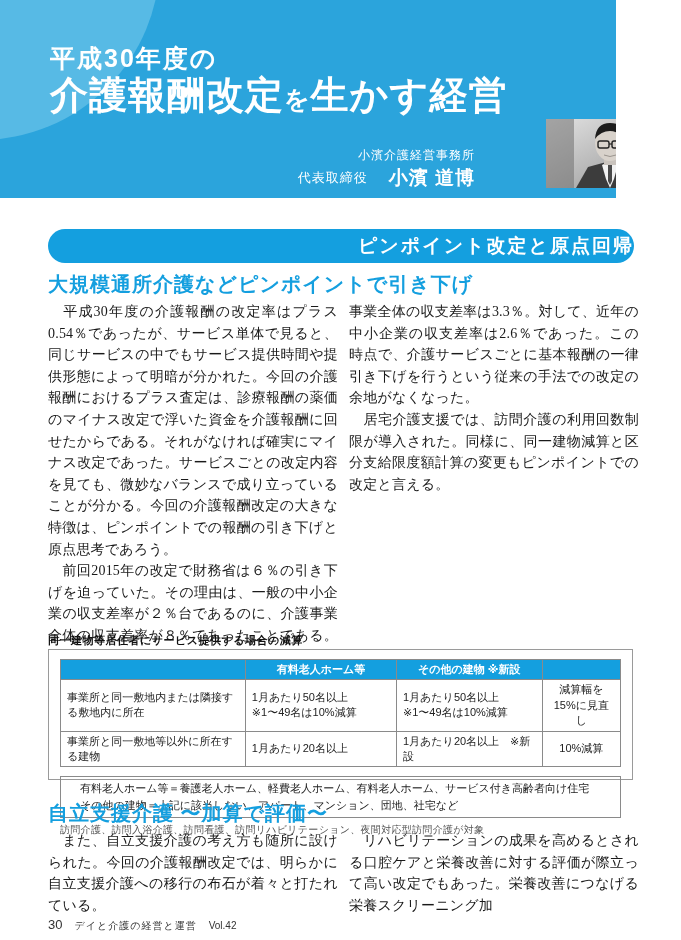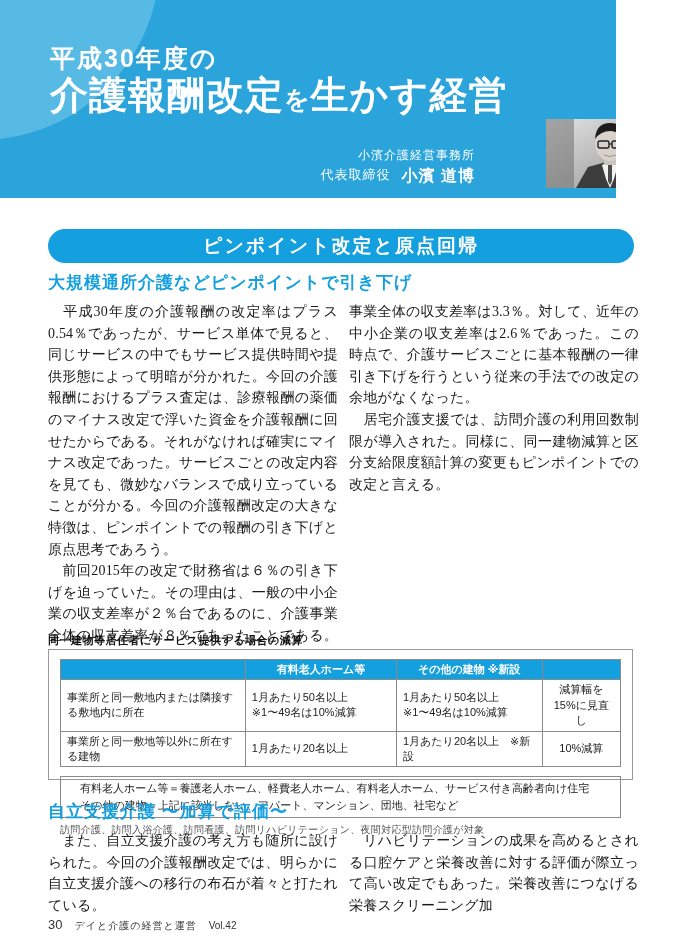--- a/index.html
+++ b/index.html
@@ -25,36 +25,36 @@
     font-size:38px;font-weight:bold;letter-spacing:1px;line-height:46px;
     white-space:nowrap;
   }
   .title-particle{font-size:25px;font-weight:bold;}
   .credit{
     position:absolute;right:141px;top:146px;text-align:right;color:#ffffff;
     line-height:1.5;white-space:nowrap;
   }
   .credit-office{font-size:12px;letter-spacing:1px;}
   .credit-role{font-size:13px;letter-spacing:1px;vertical-align:2px;margin-top:15px;}
-  .credit-name{font-size:16px;font-weight:bold;letter-spacing:1px;margin-left:11px;}
+  .credit-name{font-size:19px;font-weight:bold;letter-spacing:1px;margin-left:21px;}
   .photo{
     position:absolute;left:546px;top:119px;width:129px;height:69px;
     overflow:hidden;background:#bfbfbf;
   }
   
   .banner{
     position:absolute;left:48px;top:229px;width:586px;height:34px;
     background:#149fdf;border-radius:17px;color:#ffffff;
     font-size:19px;font-weight:bold;letter-spacing:2px;
-    text-align:center;line-height:34px;
+    text-align:right;line-height:34px;
   }
   
   .section-heading{
     position:absolute;left:48px;color:#149fdf;
-    font-size:17px;font-weight:bold;letter-spacing:1px;white-space:nowrap;
+    font-size:20px;font-weight:bold;letter-spacing:1px;white-space:nowrap;
   }
   .heading1{top:271px;}
   .heading2{top:800px;}
   
   .columns{
     position:absolute;left:48px;width:593px;display:flex;gap:11px;
   }
   .columns1{top:301px;}
   .columns2{top:830px;}
   .col{width:290px;}

